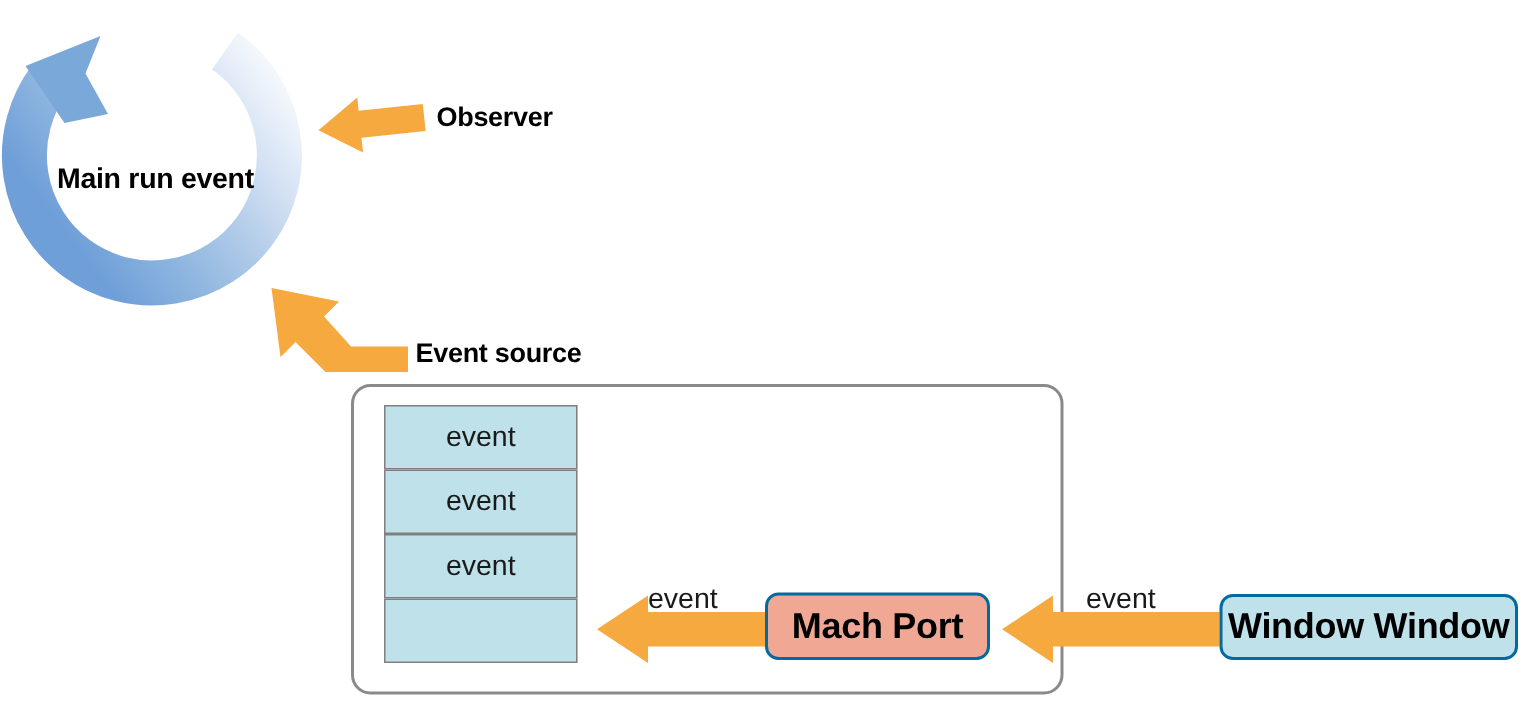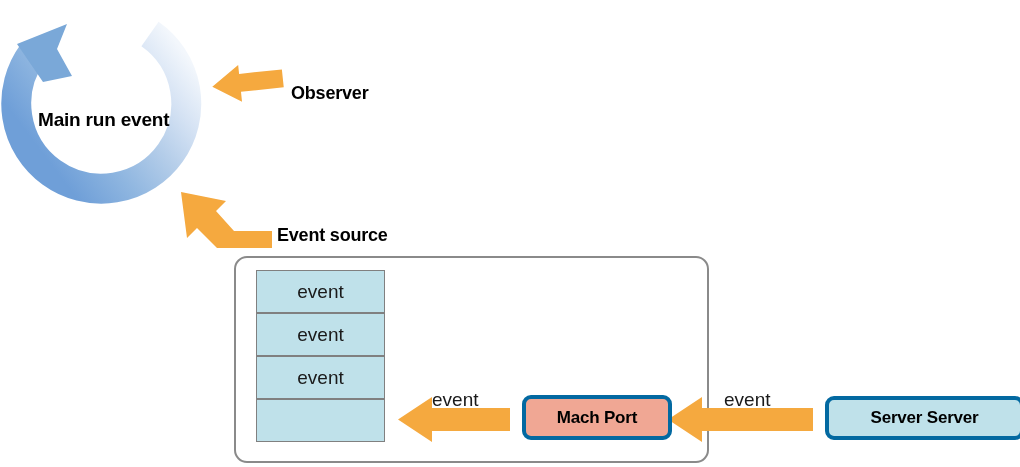--- a/index.html
+++ b/index.html
@@ -44,21 +44,21 @@
   }
 
   #main-run-loop-label {
     left: 38px;
     top: 110px;
     font-size: 19px;
     letter-spacing: -0.2px;
   }
   #observer-label {
     left: 291px;
-    top: 84px;
+    top: 69px;
     font-size: 18px;
     letter-spacing: -0.2px;
   }
   #event-source-label {
     left: 277px;
     top: 226px;
     font-size: 18px;
     letter-spacing: -0.2px;
     text-align: center;
   }
@@ -94,25 +94,24 @@
   #queue-cell-3 { top: 399px; }
 
   
   .node-box {
     position: absolute;
     box-sizing: border-box;
     display: flex;
     align-items: center;
     justify-content: center;
     font-weight: bold;
-    font-size: 17px;
-    letter-spacing: -0.2px;
-    border: 4px solid #0369a1;
+    font-size: 24px;
+    letter-spacing: -0.2px;
+    border: 2px solid #0369a1;
     border-radius: 9px;
-    margin-left: 12px;
   }
   #mach-port-box {
     left: 510px;
     top: 395px;
     width: 150px;
     height: 45px;
     background: #f0a794;
   }
   #window-server-box {
     left: 813px;
@@ -190,15 +189,15 @@
 
   <div class="lbl lbl-reg" id="event-label-right">event</div>
 
   <div class="queue-cell" id="queue-cell-0">event</div>
   <div class="queue-cell" id="queue-cell-1">event</div>
   <div class="queue-cell" id="queue-cell-2">event</div>
   <div class="queue-cell" id="queue-cell-3"></div>
 
   <div class="node-box" id="mach-port-box">Mach Port</div>
 
-  <div class="node-box" id="window-server-box">Server Server</div>
+  <div class="node-box" id="window-server-box">Window Window</div>
 
 </div>
 
 </body></html>

